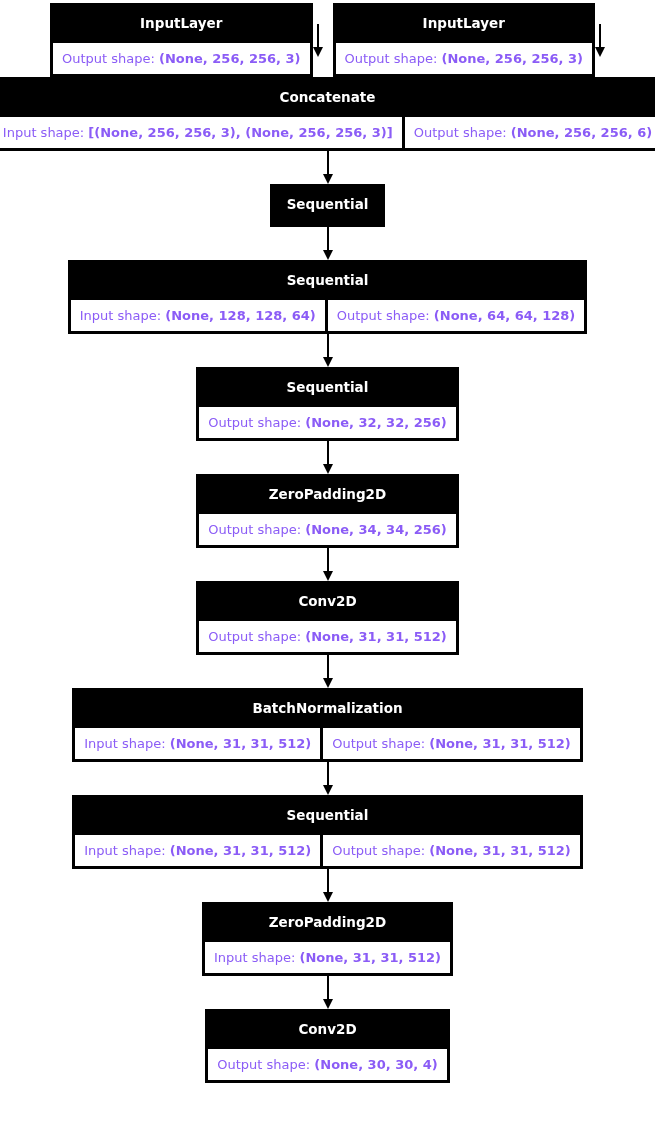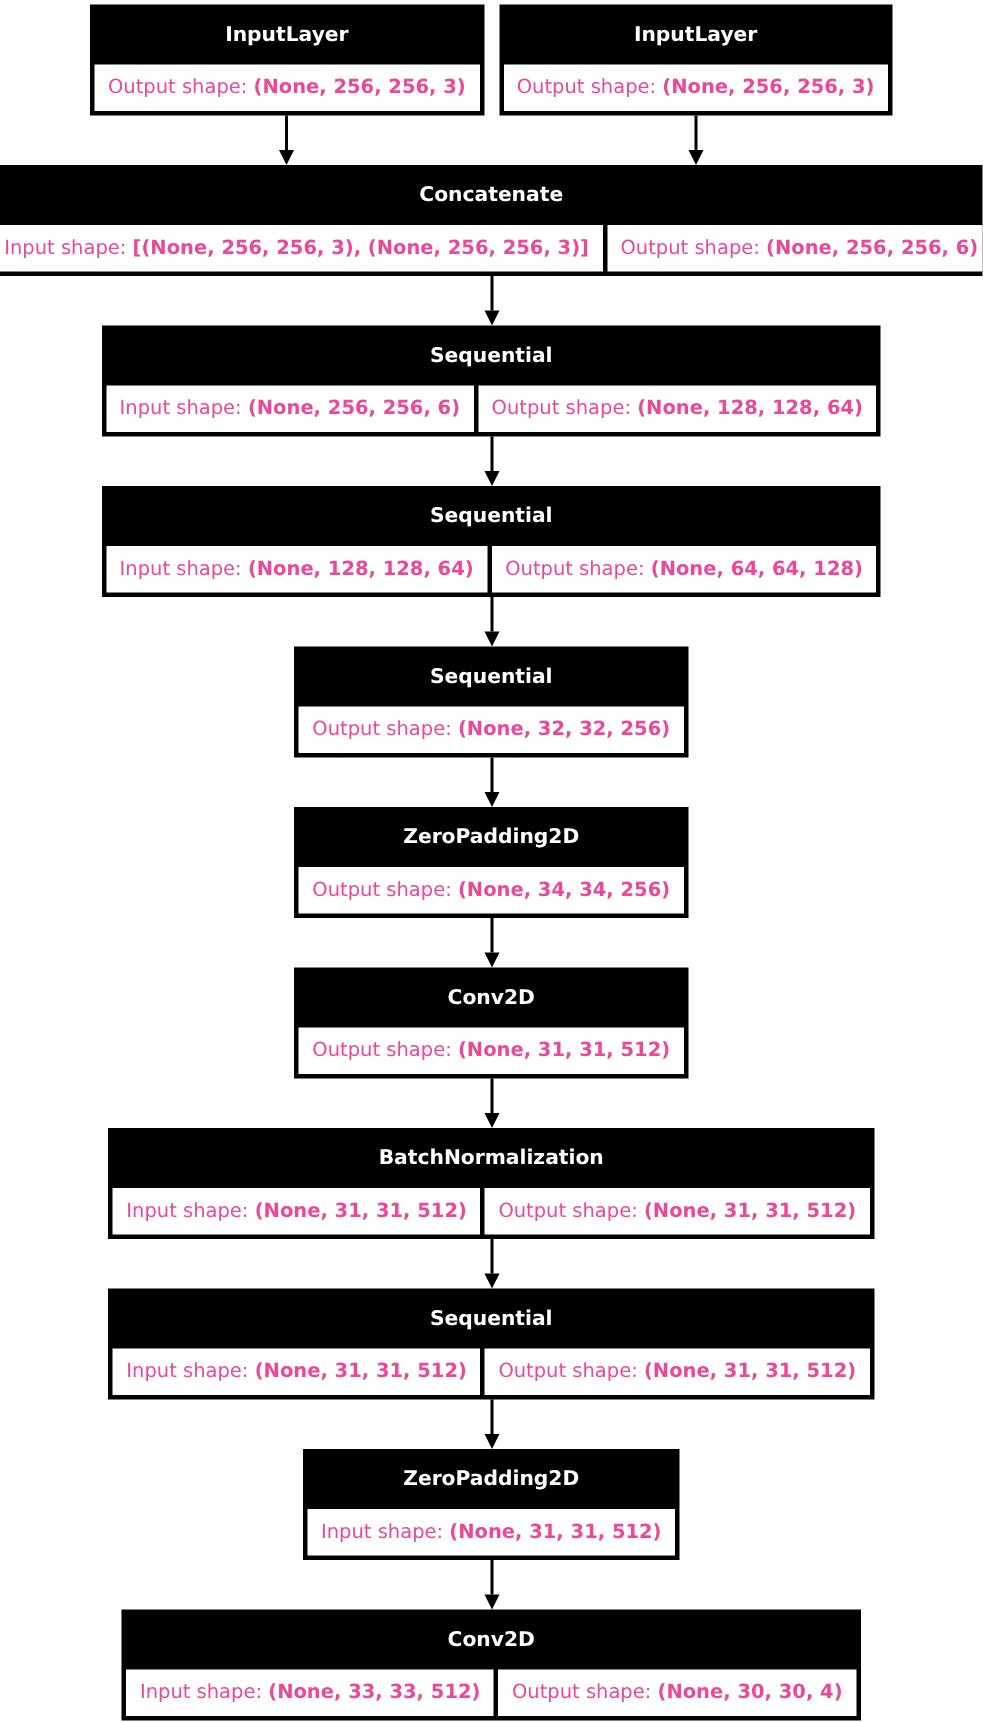--- a/index.html
+++ b/index.html
@@ -29,21 +29,21 @@
     font-size: 13.5px;
     height: 40px;
     line-height: 40px;
     text-align: center;
     padding: 0 14px;
     white-space: nowrap;
   }
   .cells { display: flex; gap: 3px; }
   .cell {
     background: #ffffff;
-    color: #ec4899;
+    color: #8b5cf6;
     font-size: 13px;
     line-height: 17px;
     padding: 7px 9px;
     white-space: nowrap;
   }
   .cell .val { font-weight: bold; }
   .edge {
     height: 33px;
     display: flex;
     flex-direction: column;
@@ -51,21 +51,21 @@
     flex: 0 0 auto;
   }
   .edge-line { width: 2px; flex: 1 1 auto; background: #000000; }
   .edge-head {
     width: 0; height: 0;
     border-left: 5px solid transparent;
     border-right: 5px solid transparent;
     border-top: 10px solid #000000;
   }
   .input-row { display: flex; gap: 10px; }
-  .input-col { display: flex; flex-direction: column; align-items: center; }
+  .input-col { display: flex; flex-direction: row; align-items: center; }
 </style>
 </head>
 <body>
 
 <div class="graph">
 
   <div class="input-row">
     <div class="input-col">
       <div class="node">
         <div class="node-title">InputLayer</div>
@@ -100,24 +100,20 @@
     </div>
   </div>
 
   <div class="edge">
     <div class="edge-line"></div>
     <div class="edge-head"></div>
   </div>
 
   <div class="node">
     <div class="node-title">Sequential</div>
-    <div class="cells">
-      <div class="cell"><span class="lbl">Input shape: </span><span class="val">(None, 256, 256, 6)</span></div>
-      <div class="cell"><span class="lbl">Output shape: </span><span class="val">(None, 128, 128, 64)</span></div>
-    </div>
   </div>
 
   <div class="edge">
     <div class="edge-line"></div>
     <div class="edge-head"></div>
   </div>
 
   <div class="node">
     <div class="node-title">Sequential</div>
     <div class="cells">
@@ -201,18 +197,17 @@
   </div>
 
   <div class="edge">
     <div class="edge-line"></div>
     <div class="edge-head"></div>
   </div>
 
   <div class="node">
     <div class="node-title">Conv2D</div>
     <div class="cells">
-      <div class="cell"><span class="lbl">Input shape: </span><span class="val">(None, 33, 33, 512)</span></div>
       <div class="cell"><span class="lbl">Output shape: </span><span class="val">(None, 30, 30, 4)</span></div>
     </div>
   </div>
 
 </div>
 
 </body></html>

